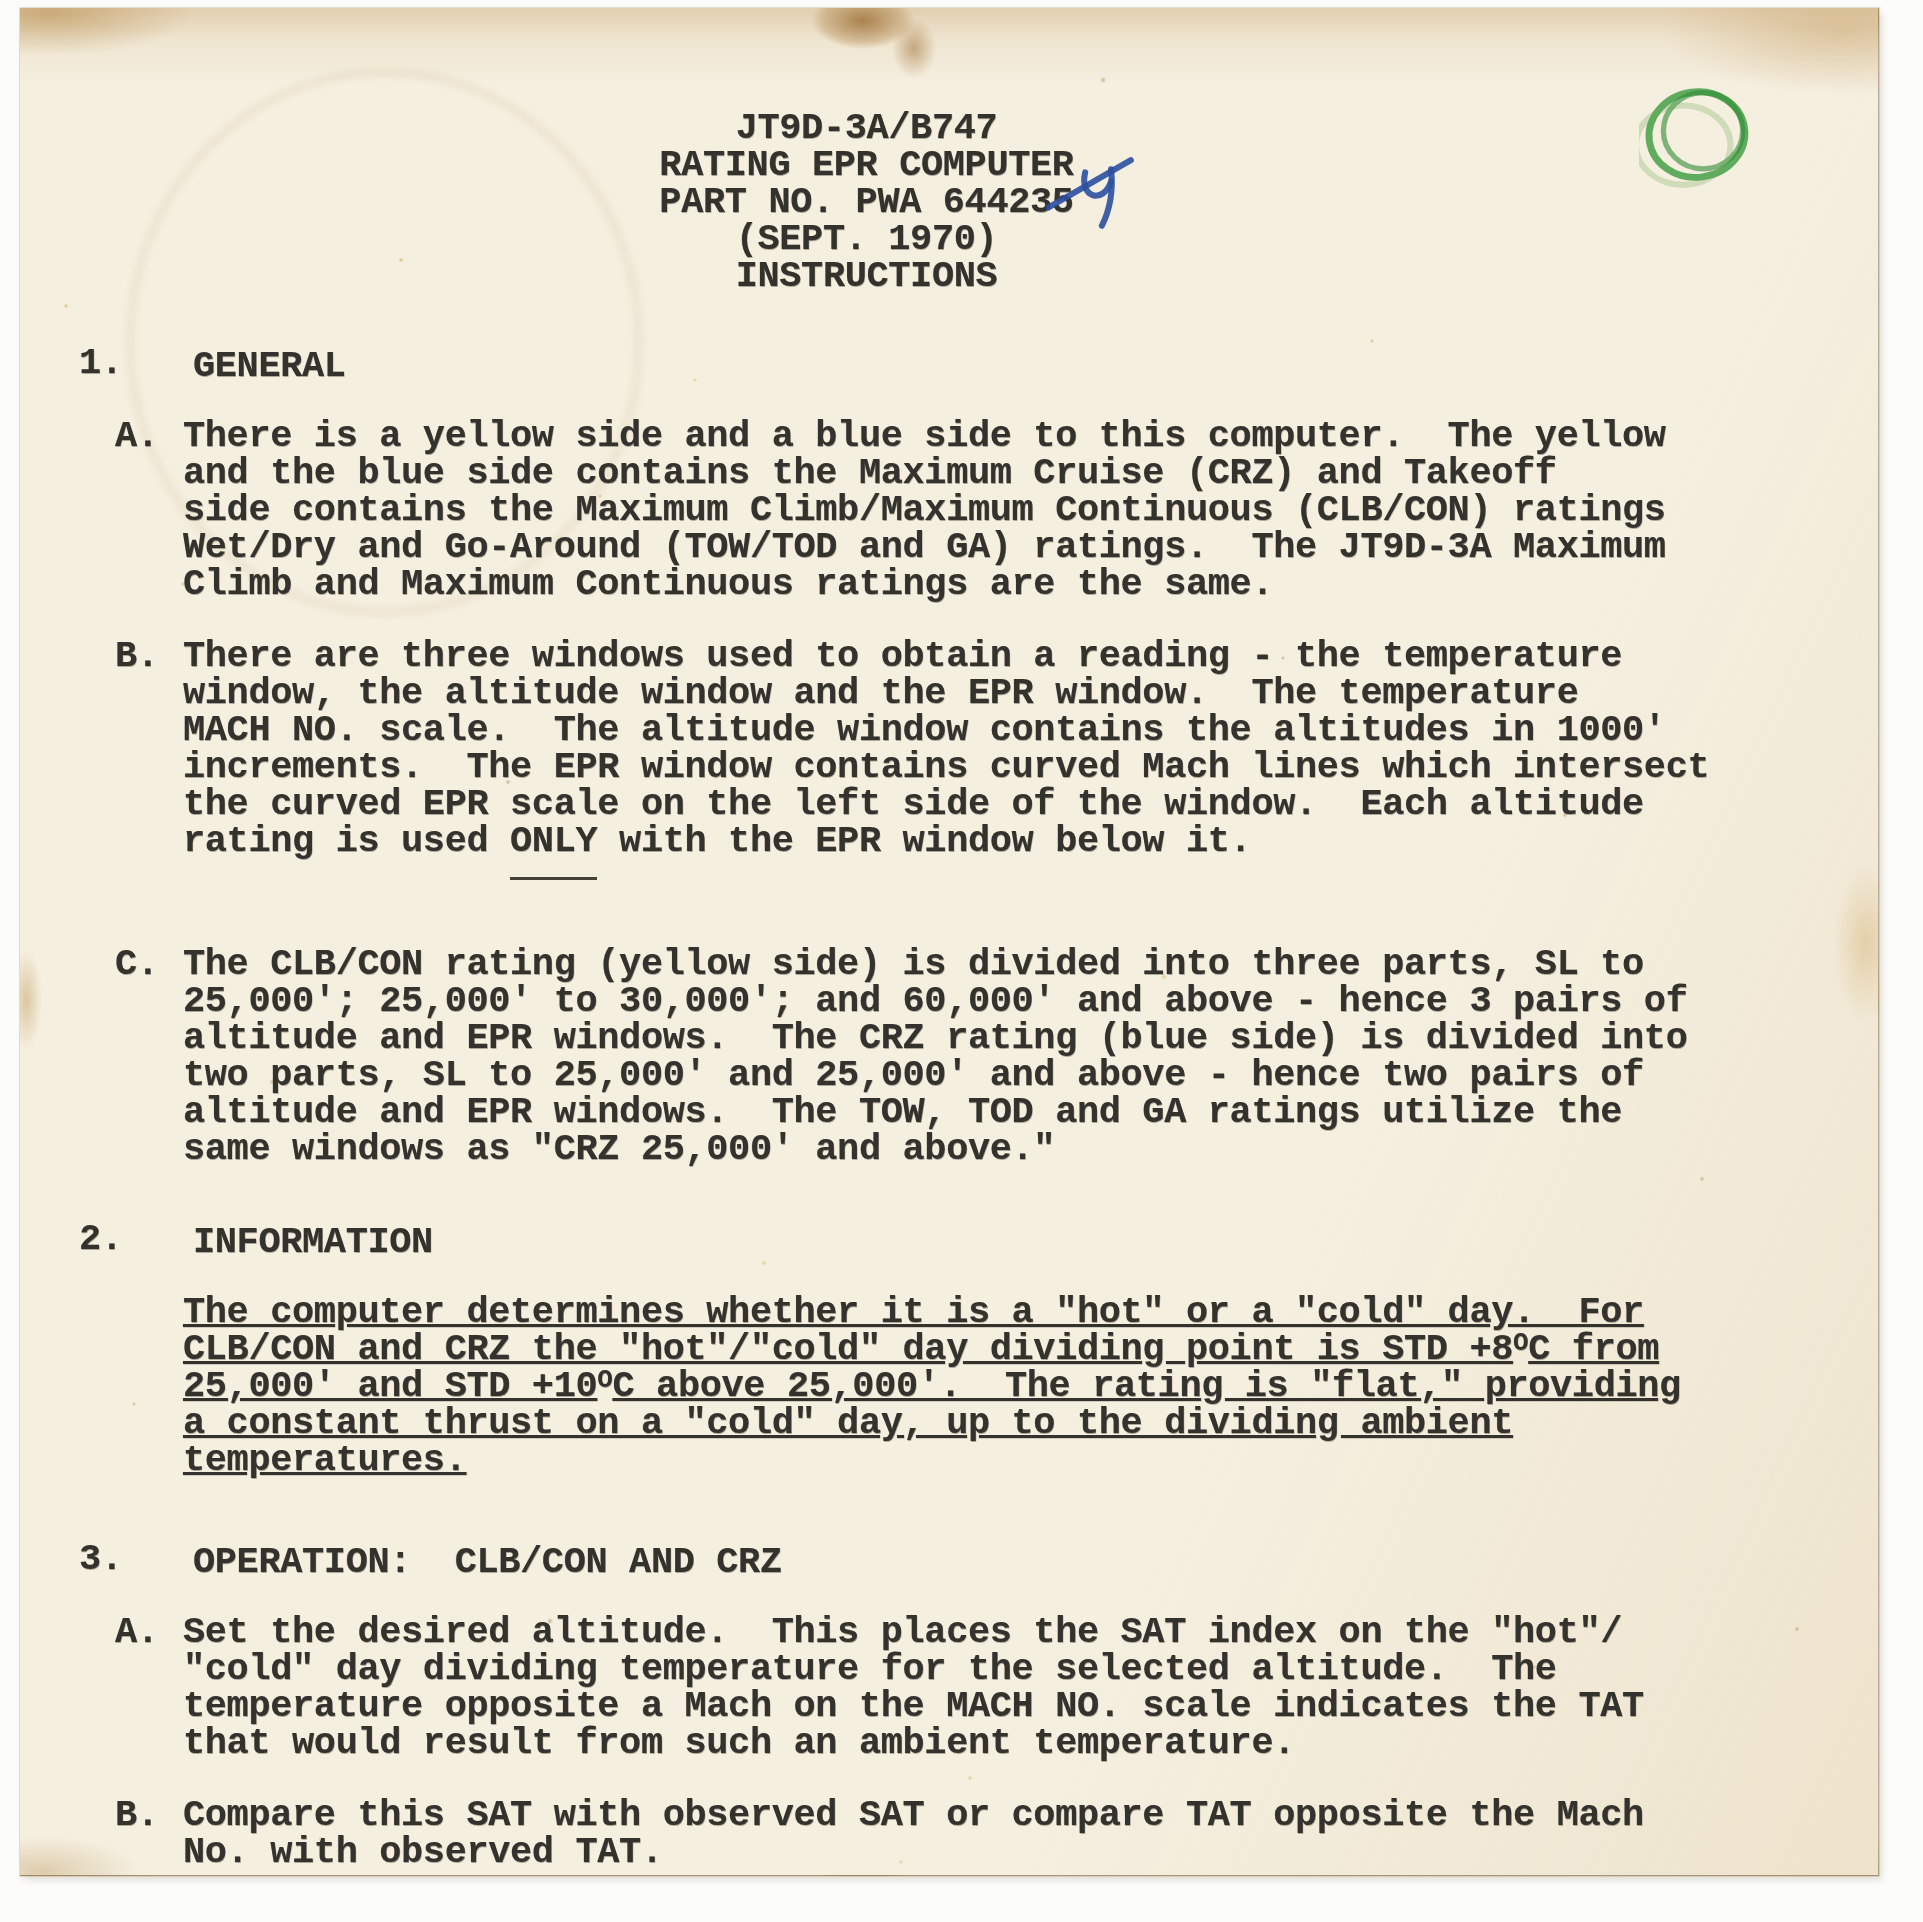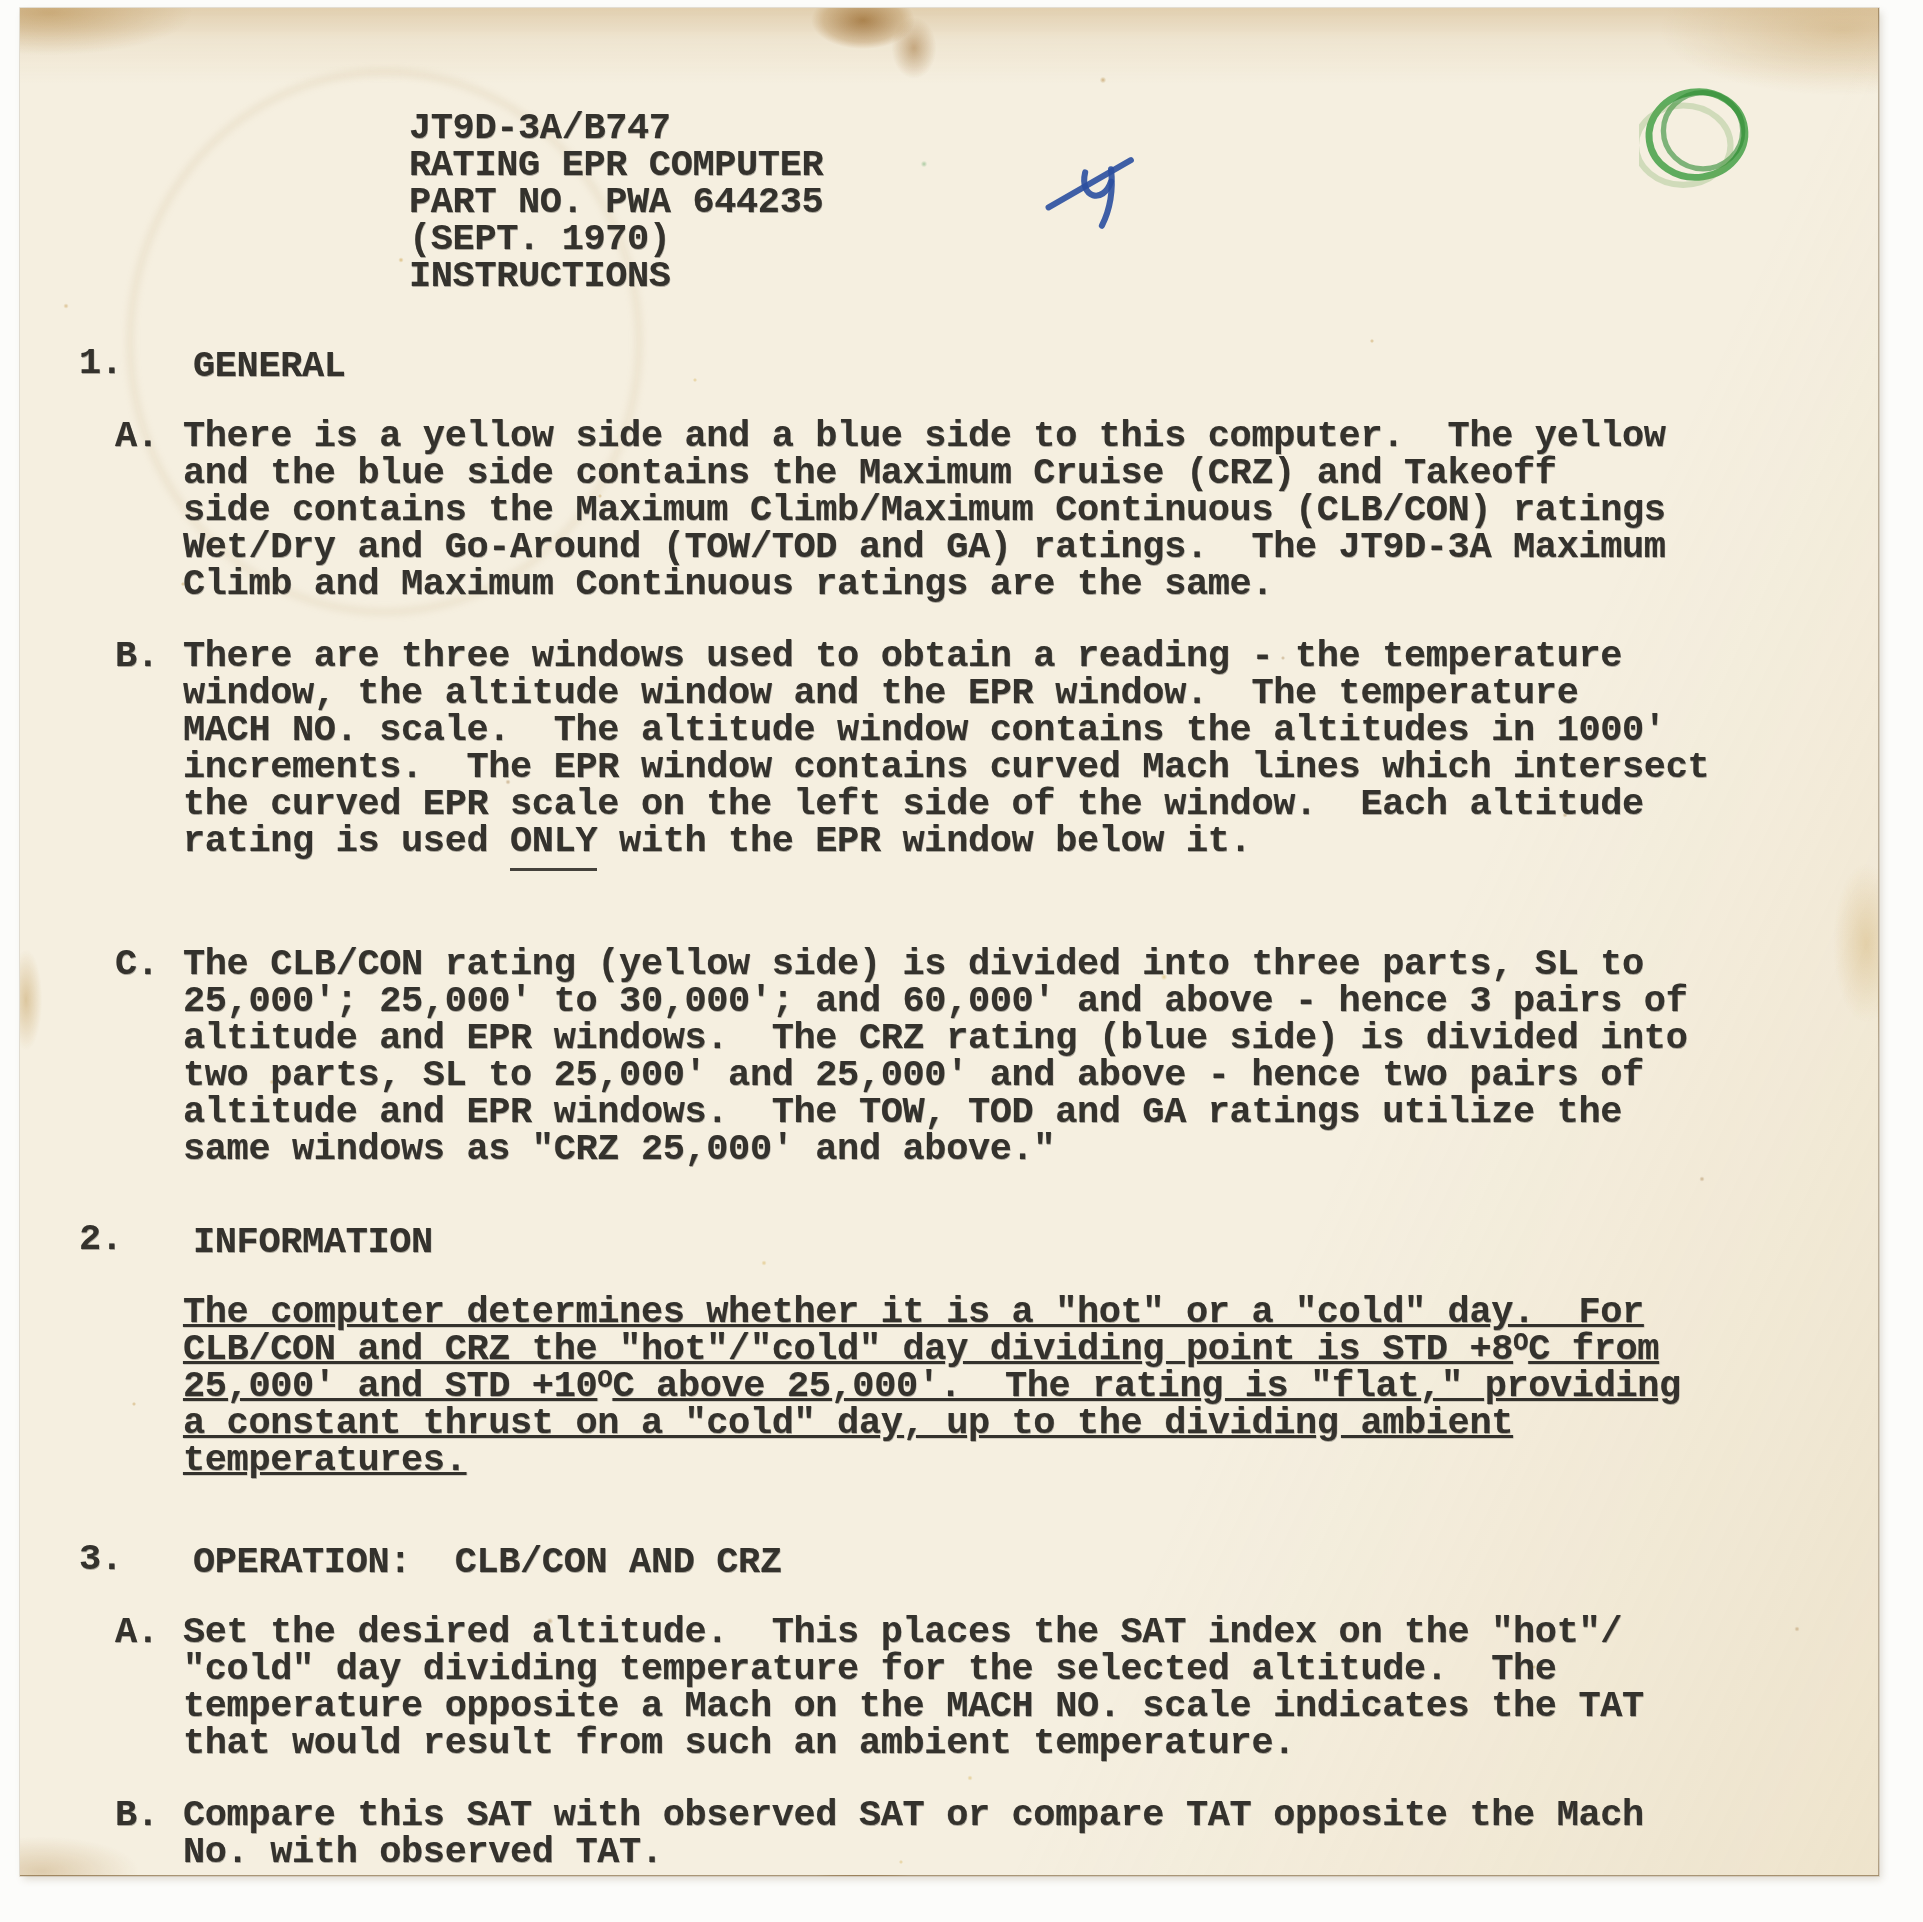--- a/index.html
+++ b/index.html
@@ -49,26 +49,26 @@
     border-right:1.5px solid rgba(125,105,75,.5);
     border-bottom:1.5px solid rgba(125,105,75,.55);
     box-shadow:0 0 0 0.8px rgba(150,130,95,.28), 3.1px 3.8px 7.6px rgba(120,100,70,.22);
   }
   
   .cup-ring{position:absolute;left:107px;top:61px;width:503px;height:534px;border-radius:50%;
     border:6.9px solid rgba(186,155,100,.16);filter:blur(3.8px);}
   .txt{position:absolute;color:#34322d;font-size:37px;font-weight:700;letter-spacing:-0.4px;
     text-shadow:0.5px 0.5px 0 rgba(52,50,45,.38), -0.3px 0 0 rgba(52,50,45,.22);}
   .line{white-space:pre;height:37px;line-height:37px;}
-  .hdr{text-align:left;}
+  .hdr{text-align:center;}
   .heading{padding-left:114px;}
   .heading .num{position:absolute;left:0;top:0;}
   .item{padding-left:68px;}
   .item .lbl{position:absolute;left:0;top:0;height:37px;line-height:37px;}
-  .uword{border-bottom:3.8px solid rgba(52,50,45,.92);padding-bottom:6px;margin-top:40px;}
+  .uword{border-bottom:3.8px solid rgba(52,50,45,.92);padding-bottom:15px;margin-top:40px;}
   .supo{display:inline-block;font-size:26px;vertical-align:9.2px;line-height:0;}
   svg{display:block;}
 </style>
 </head>
 <body>
 
 <div id="scan">
   <div id="paper">
     <div class="cup-ring"></div>
   </div>

